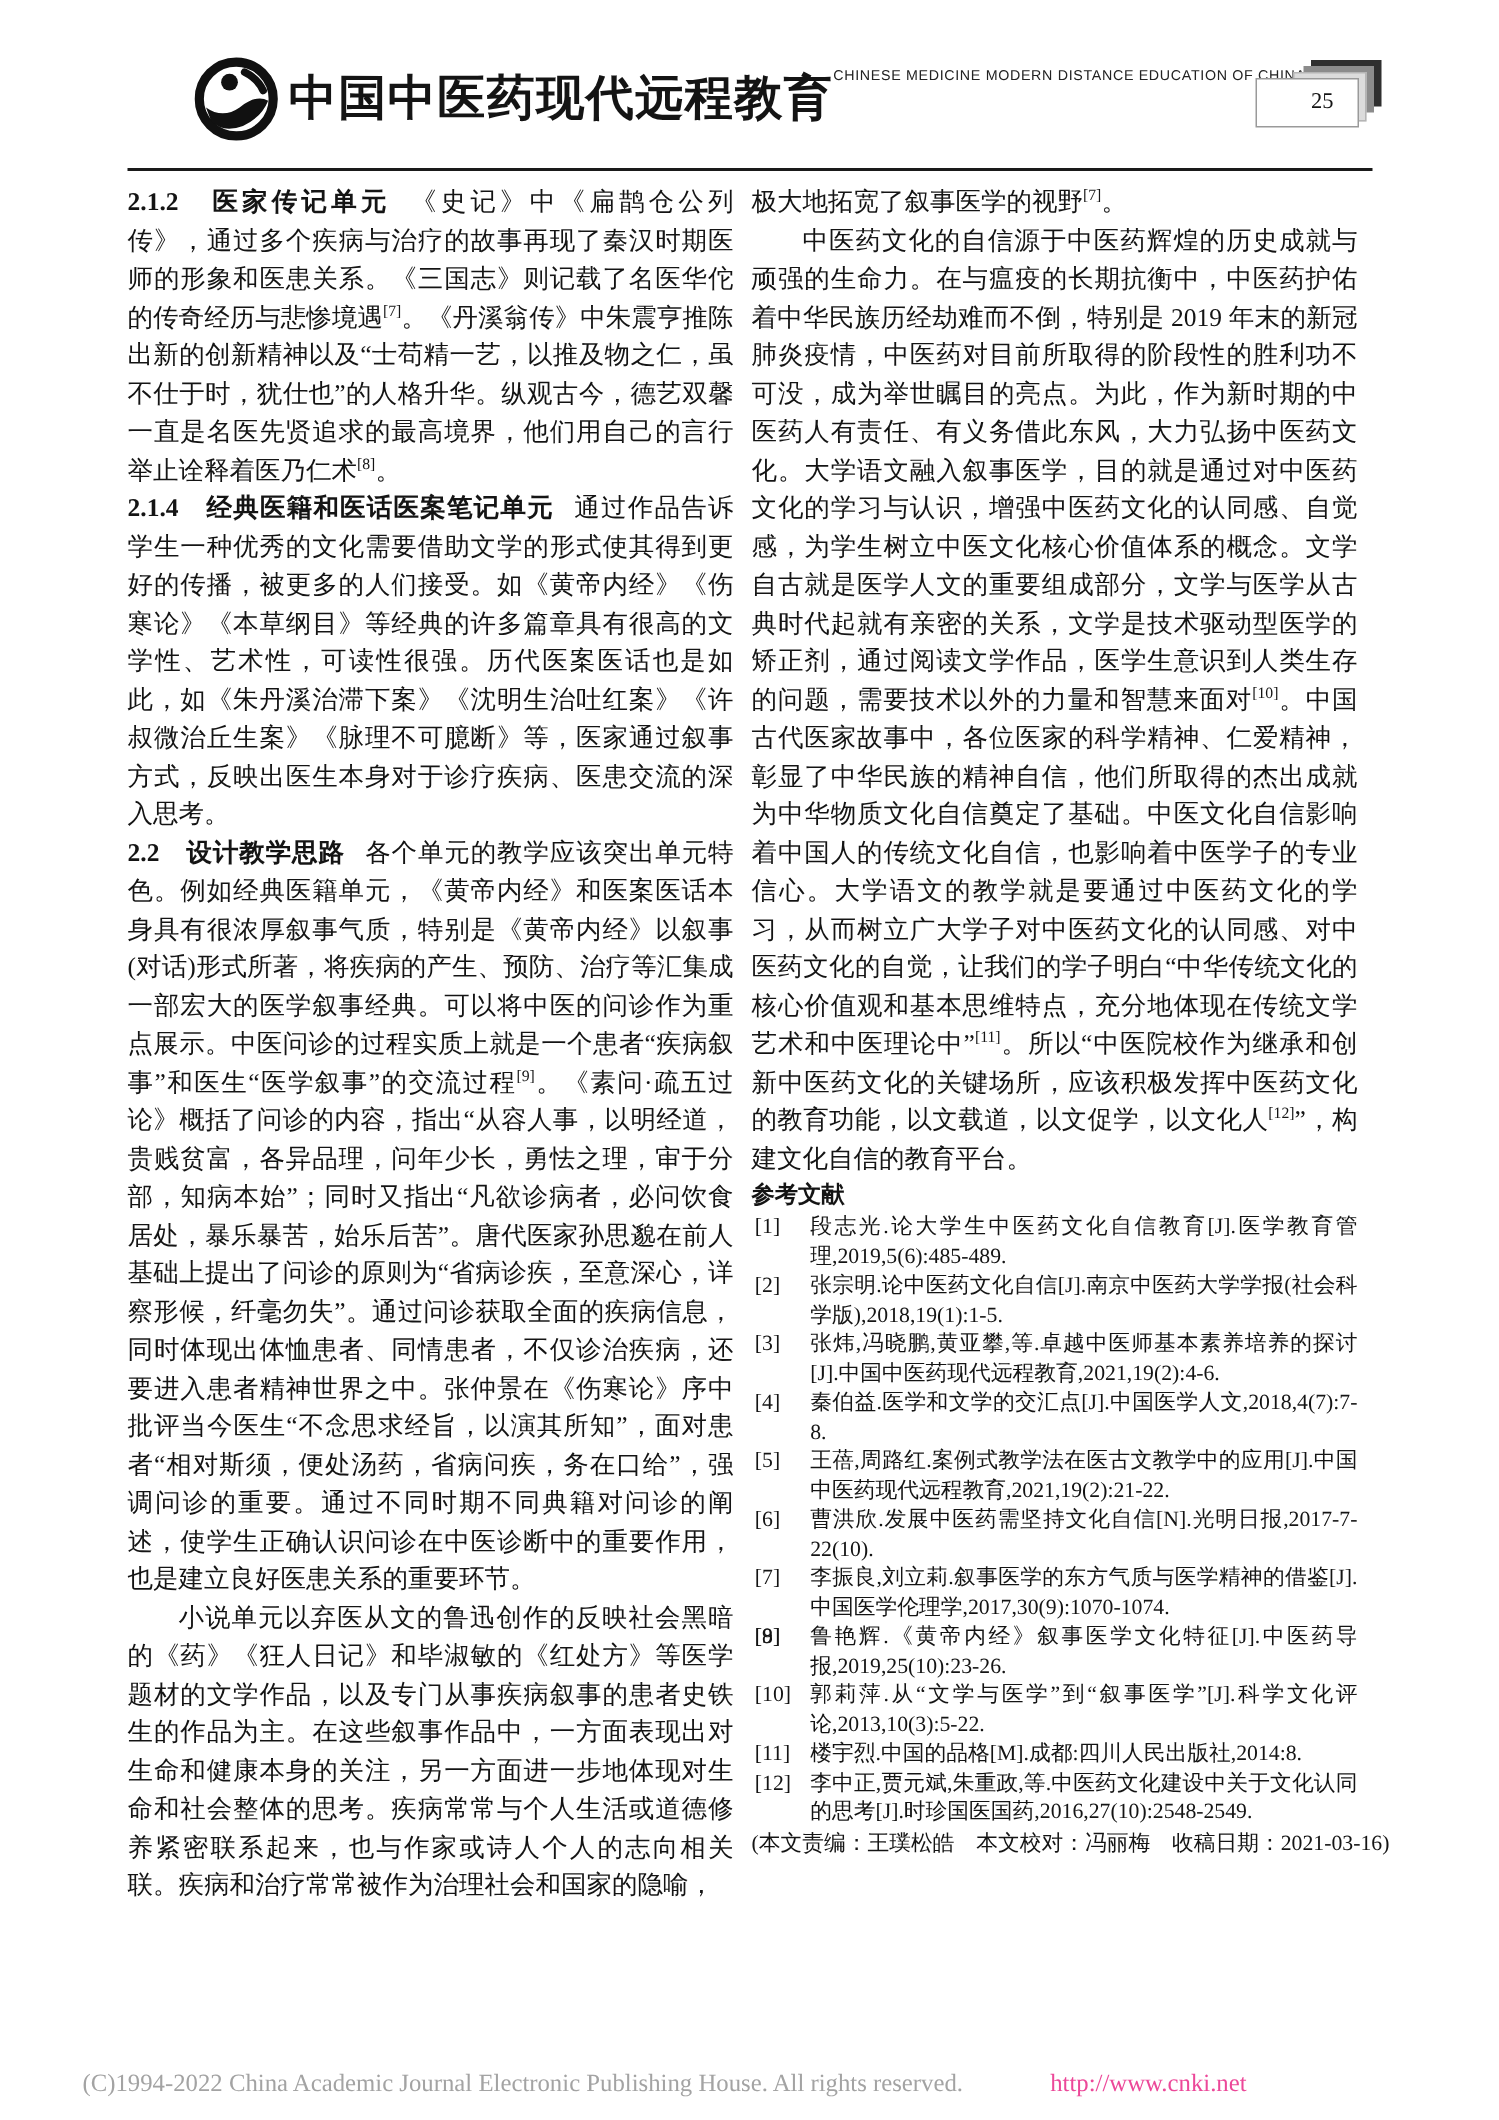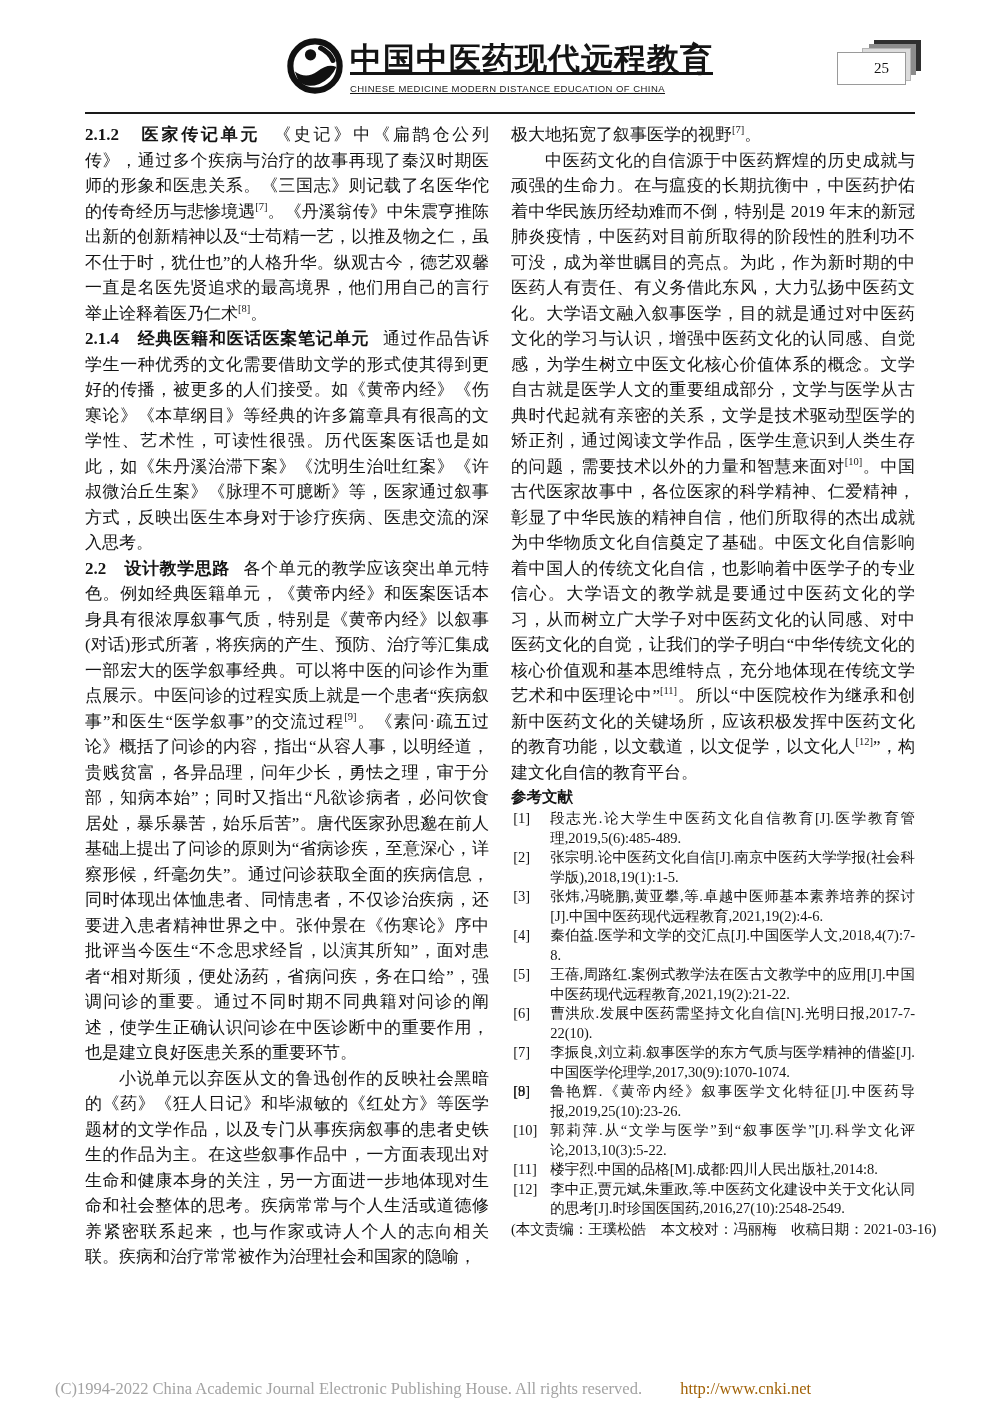--- a/index.html
+++ b/index.html
@@ -3,49 +3,49 @@
 <meta charset="utf-8">
 <style>
   html,body{margin:0;padding:0;background:#ffffff;}
   .page{position:relative;width:999px;height:1413px;background:#fff;overflow:hidden;
         font-family:"Liberation Serif","DejaVu Serif",serif;color:#141414;}
   
   header{position:absolute;top:38px;left:85px;width:830px;height:72px;}
   .h-left{position:absolute;left:0;top:8px;font-size:14.5px;line-height:24px;letter-spacing:1px;white-space:nowrap;}
   .h-center{position:absolute;left:50%;transform:translateX(-50%);top:0;display:flex;align-items:center;gap:7px;}
   .logo-wrap{width:56px;height:56px;flex:0 0 auto;}
-  .brand-text{display:flex;flex-direction:column;text-decoration:underline;}
+  .brand-text{display:flex;flex-direction:row;}
   .t-cn{font-size:32px;font-weight:bold;letter-spacing:1px;white-space:nowrap;
         font-family:"Liberation Sans","DejaVu Sans",sans-serif;}
   .t-en{font-size:9.5px;letter-spacing:0.45px;white-space:nowrap;margin-top:1px;
         font-family:"Liberation Sans","DejaVu Sans",sans-serif;color:#222;}
   .page-badge{position:absolute;right:-6px;top:2px;width:66px;height:50px;}
   .card{position:absolute;width:47px;height:31px;}
   .c4{right:0;top:0;background:#2f2f2f;}
   .c3{right:5px;top:4px;background:#8c8c8c;}
   .c2{right:10px;top:8px;background:#dcdcdc;border:1px solid #b5b5b5;}
   .c1{right:15px;top:12px;background:#fff;border:1px solid #9a9a9a;
       display:flex;align-items:center;justify-content:center;font-size:15px;padding-left:20px;}
   .rule{position:absolute;top:112px;left:85px;width:830px;height:2px;background:#1a1a1a;}
   
-  .columns{position:absolute;top:122px;left:85px;width:830px;display:flex;gap:22px;}
+  .columns{position:absolute;top:122px;left:85px;width:830px;display:flex;gap:12px;}
   .col{width:404px;font-size:17px;line-height:25.5px;text-align:justify;}
   .col p{margin:0;}
   .indent{text-indent:2em;}
   .run-in{font-weight:bold;margin-right:0.8em;}
   .sec-head{font-weight:bold;}
   sup{font-size:10.5px;line-height:0;vertical-align:super;}
   .ref-head{font-weight:bold;font-size:15.5px;line-height:24px;margin-top:3px;}
   .ref{position:relative;font-size:14.5px;line-height:19.5px;padding-left:2.7em;text-align:justify;}
   .ref-no{position:absolute;left:0.15em;}
   .note{font-size:14.5px;line-height:21px;margin-top:1px;white-space:nowrap;}
   
   footer{position:absolute;left:55px;bottom:14px;width:890px;color:#a3a3a3;
          font-size:16.5px;white-space:nowrap;}
-  footer .url{margin-left:34px;color:#a16207;text-decoration:none;}
+  footer .url{margin-left:54px;color:#ec4899;text-decoration:none;}
 </style>
 </head>
 <body>
 
 <div class="page">
 
   <header>
 
     <div class="h-center">
       <span class="logo-wrap">

